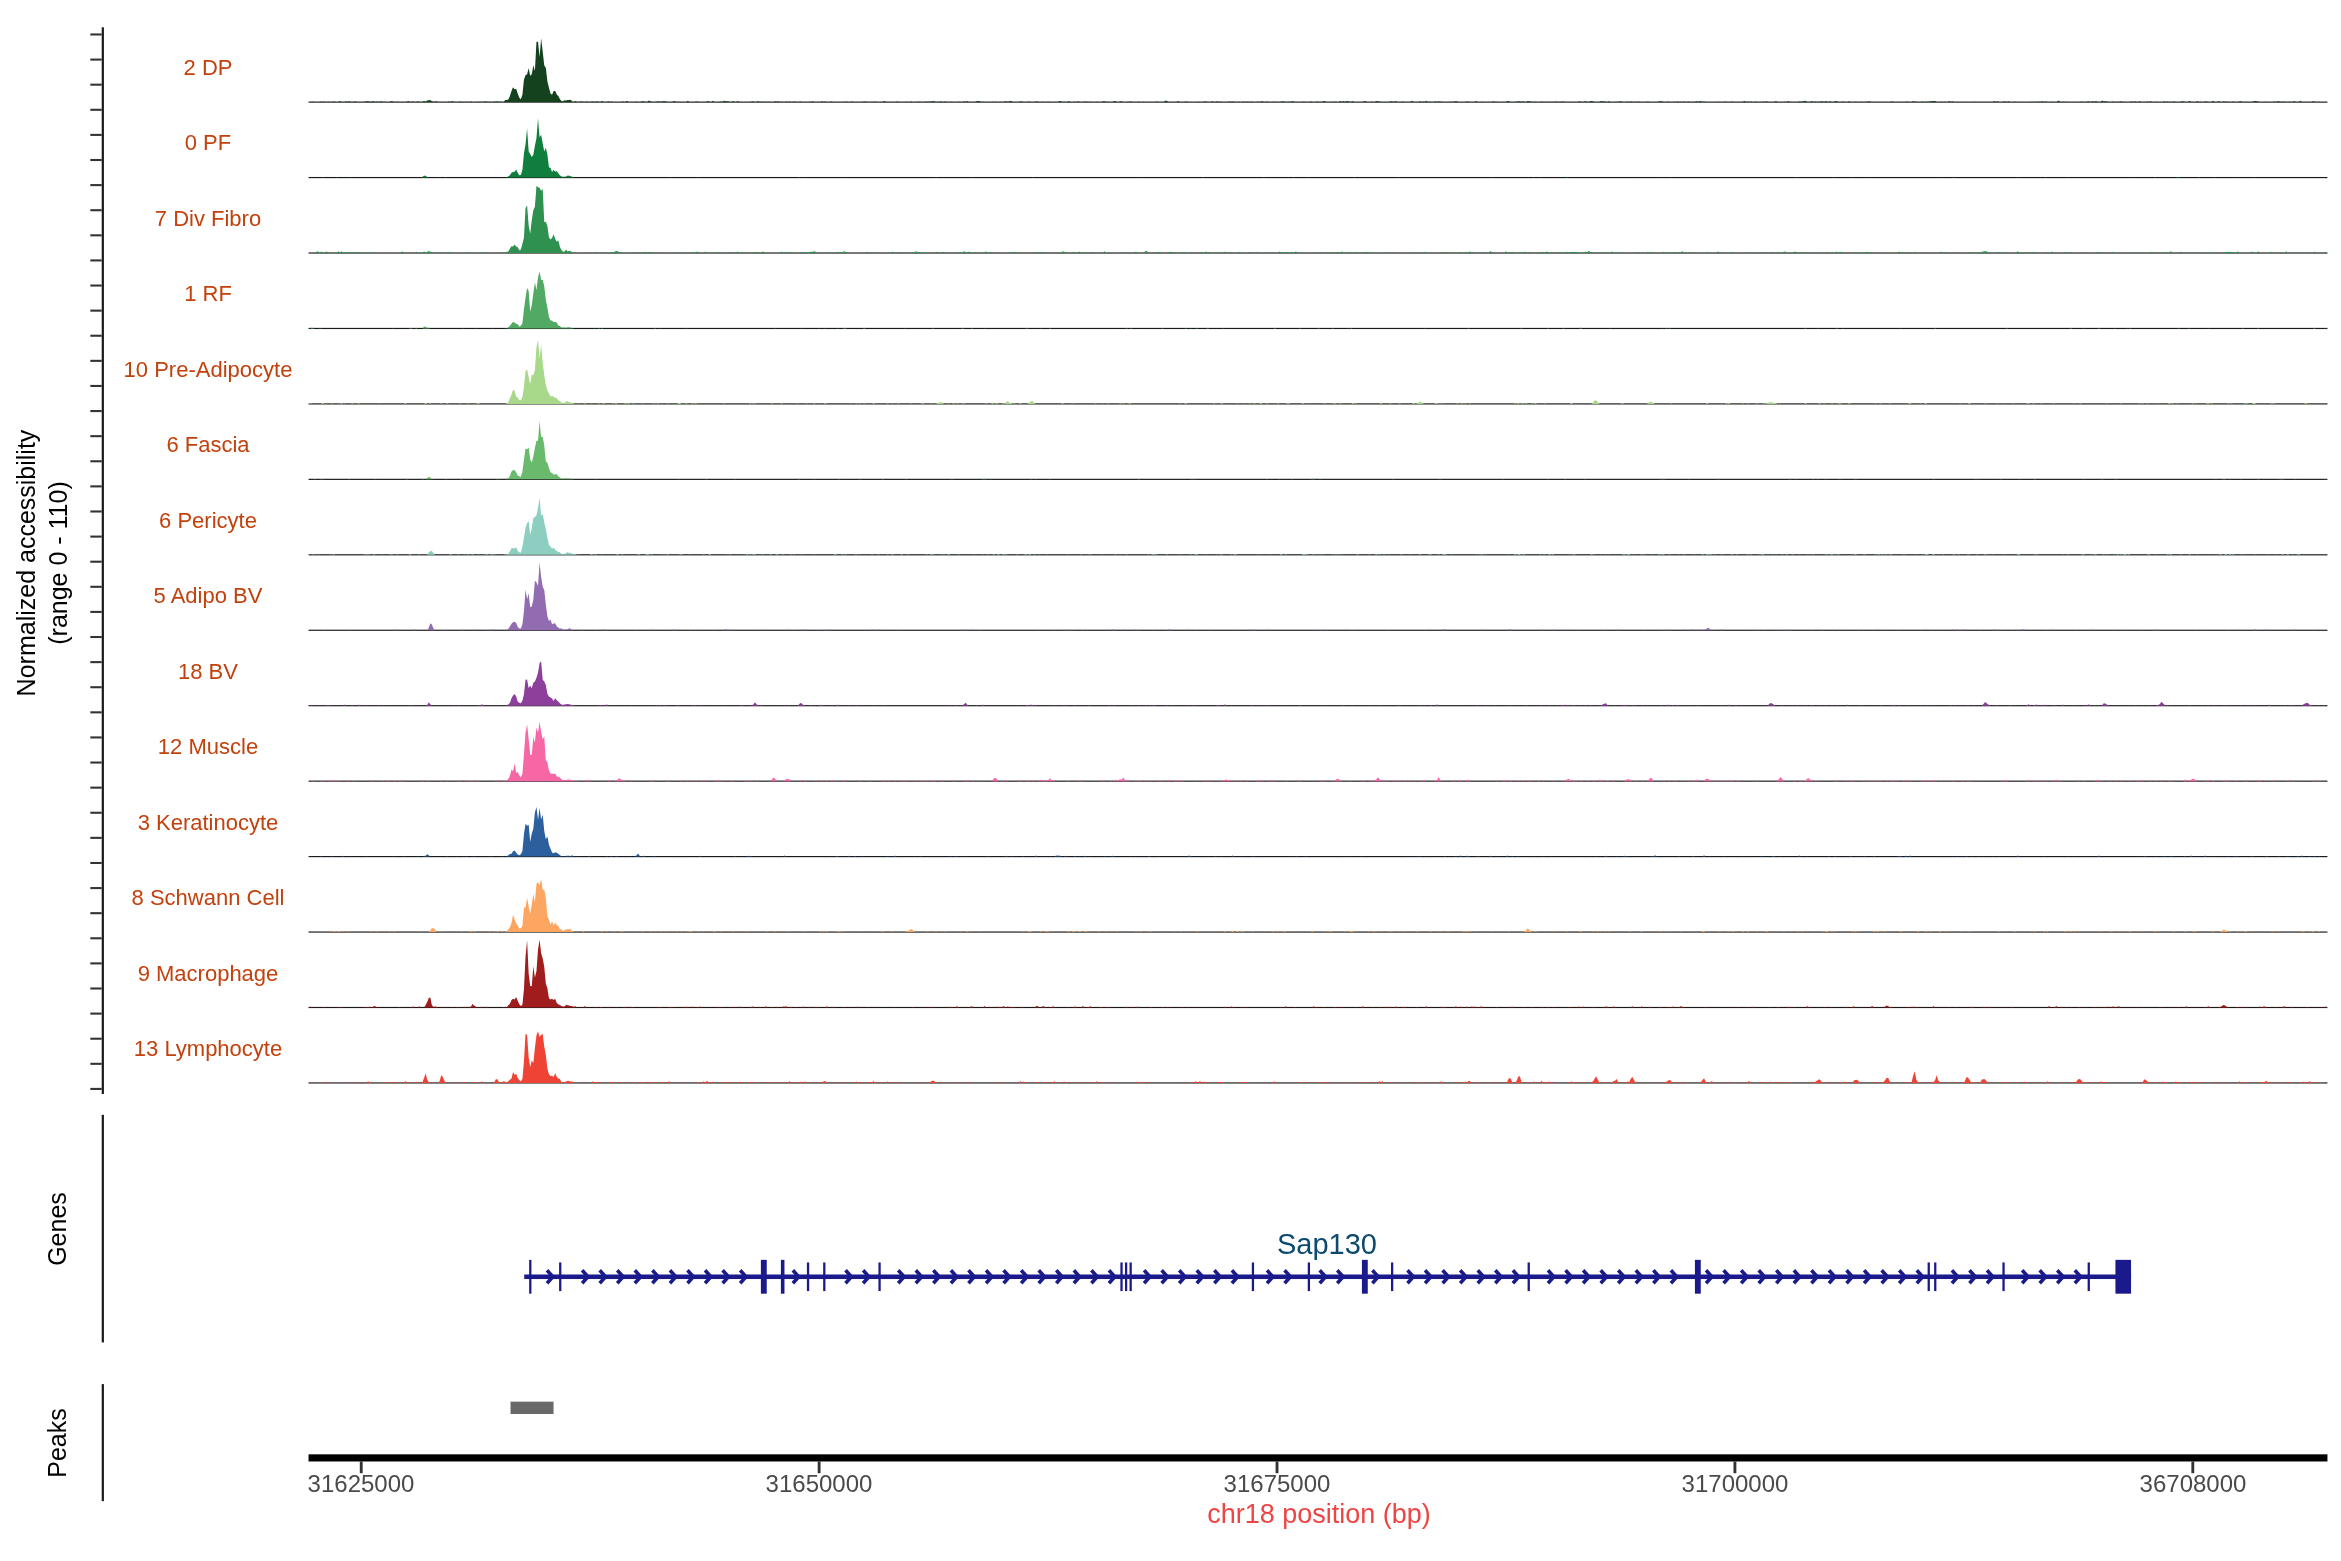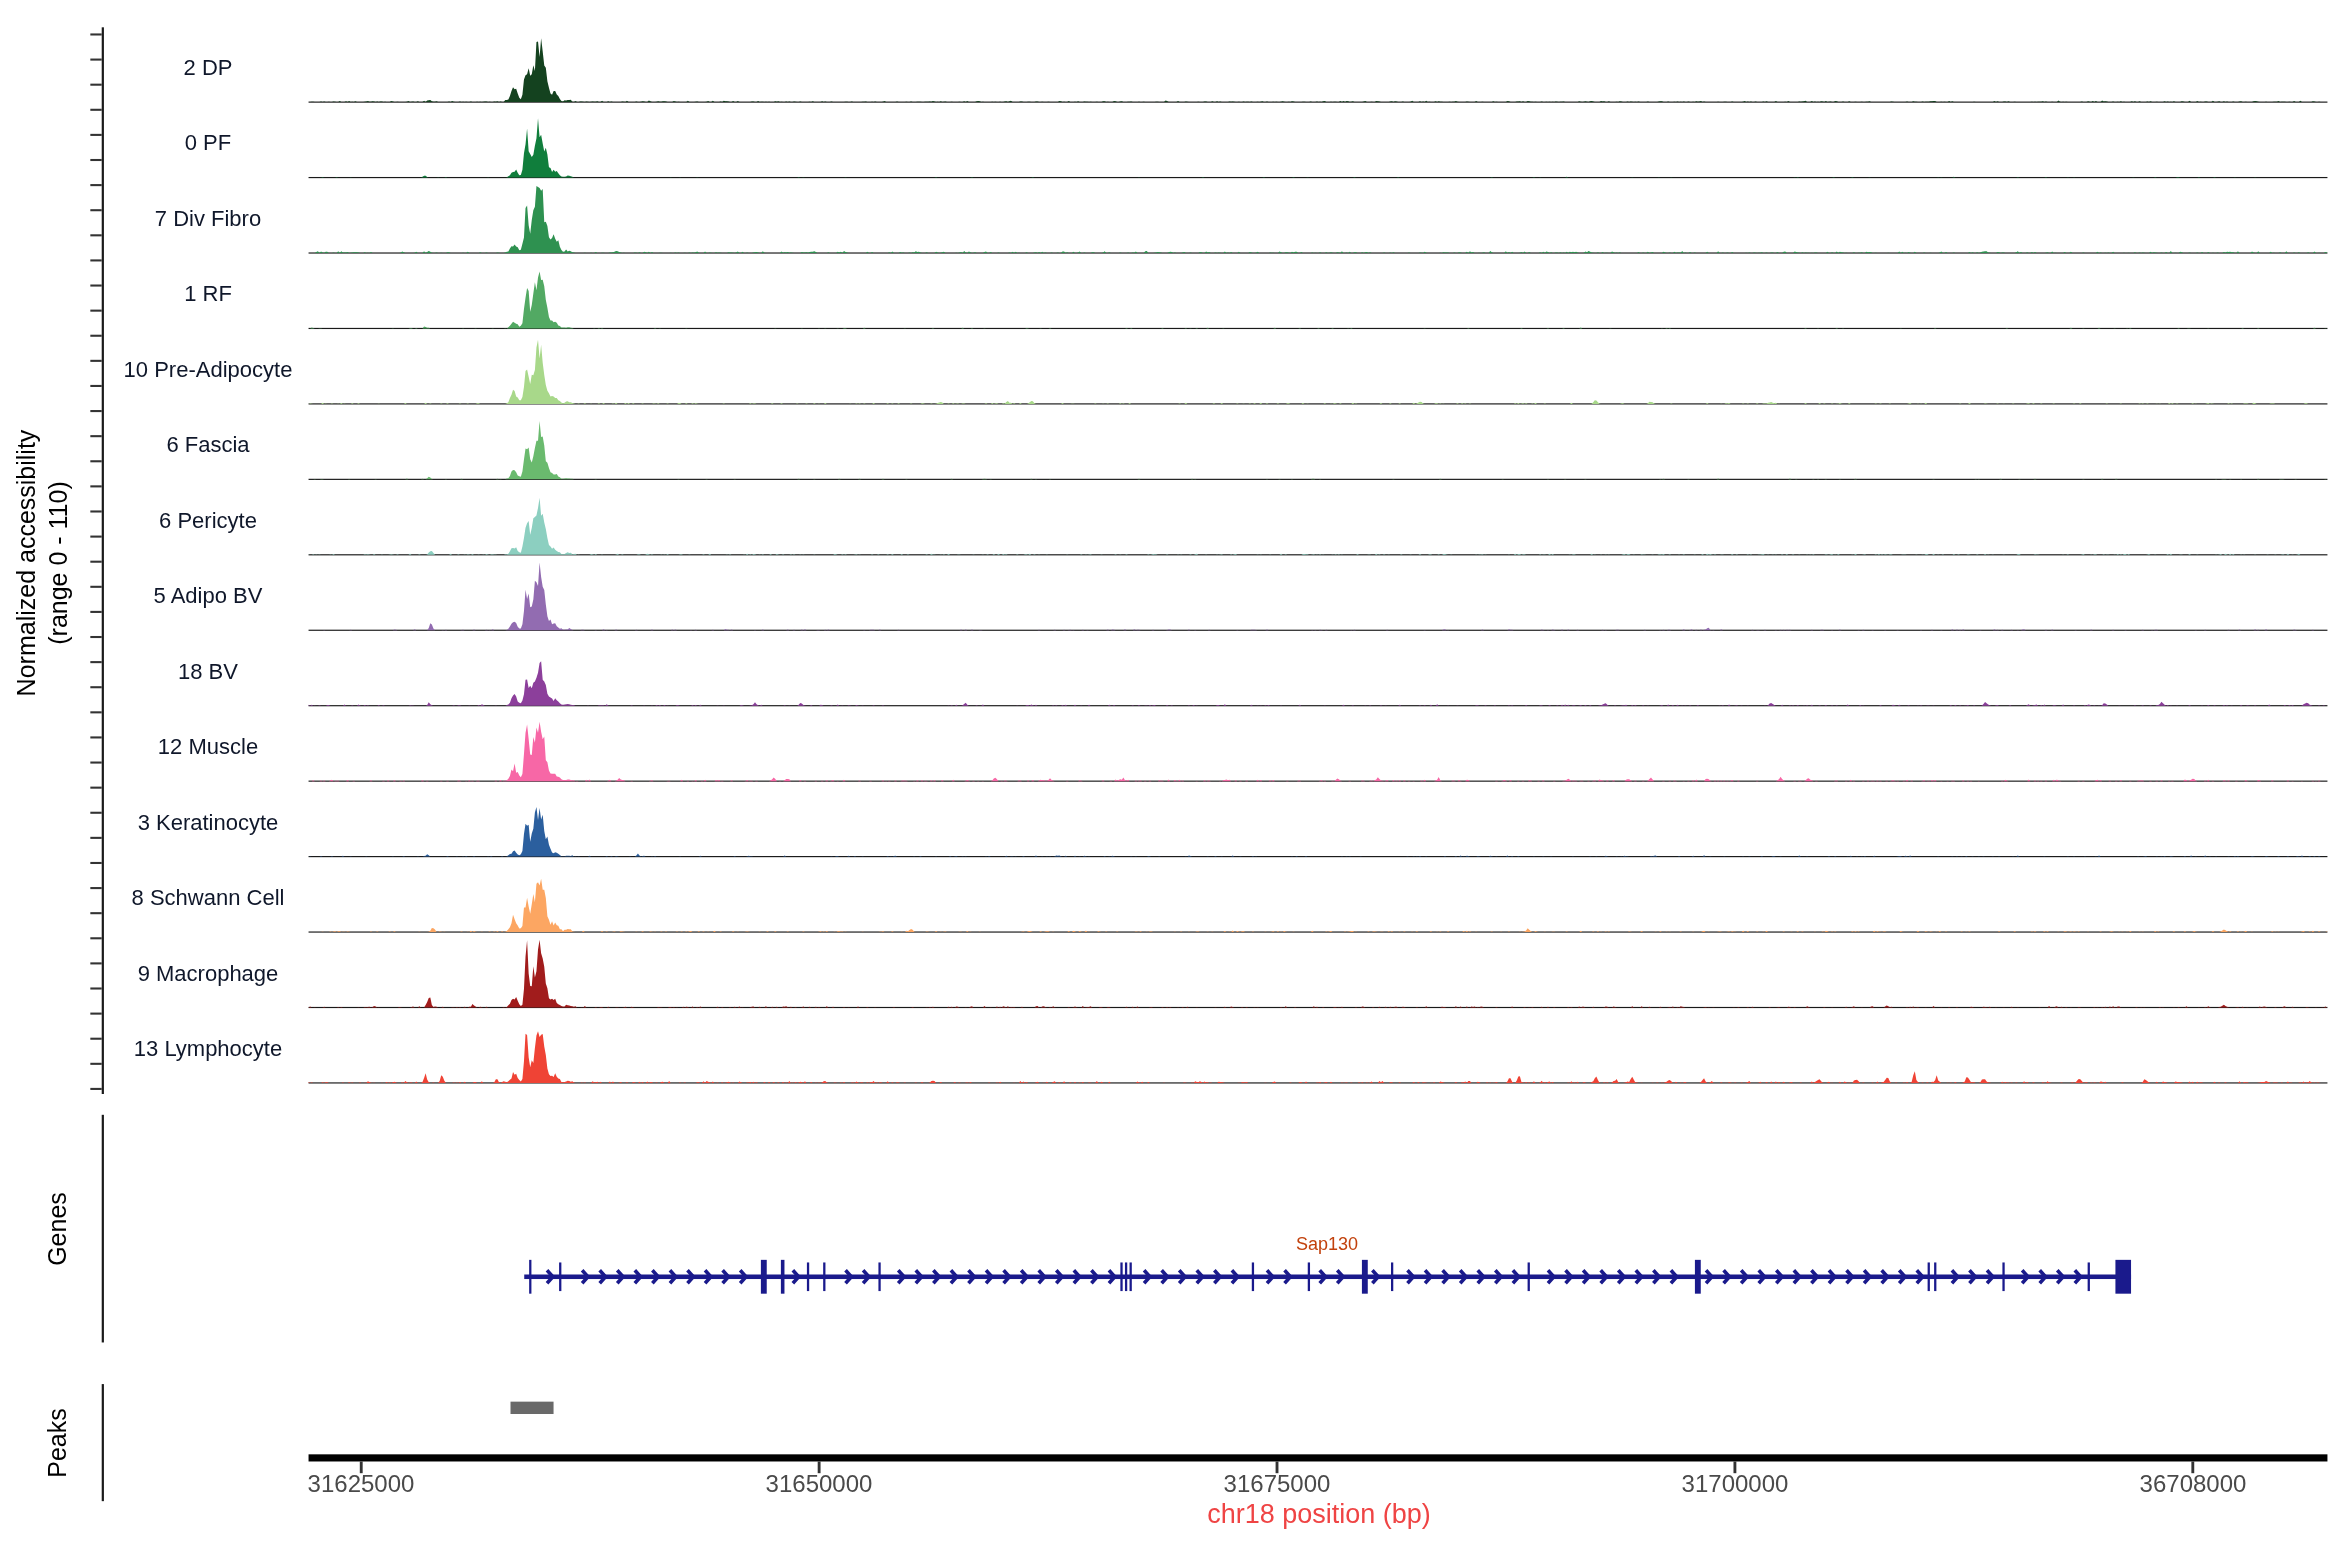--- a/index.html
+++ b/index.html
@@ -5,24 +5,24 @@
   html,body{margin:0;padding:0;background:#ffffff;}
   #figure{position:relative;width:2342px;height:1561px;background:#ffffff;overflow:hidden;
           font-family:"Liberation Sans", sans-serif;}
   #plot-svg{position:absolute;left:0;top:0;}
   .rotlab{position:absolute;transform:translate(-50%,-50%) rotate(-90deg);white-space:nowrap;
           text-align:center;color:#000;}
   .ylab{left:42px;top:563px;font-size:25px;line-height:1.28;}
   .genes-label{left:57px;top:1229px;font-size:25px;}
   .peaks-label{left:57px;top:1443px;font-size:25px;}
   .gene-name{position:absolute;left:1327px;top:1244px;transform:translate(-50%,-50%);
-             font-size:18px;color:#c2410c;}
+             font-size:29px;color:#0c4a6e;}
   .xtitle{position:absolute;left:1319px;top:1514px;transform:translate(-50%,-50%);
           font-size:27px;color:#ef4444;}
-  .tracklab{position:absolute;left:0;width:416px;text-align:center;font-size:22px;color:#0f172a;
+  .tracklab{position:absolute;left:0;width:416px;text-align:center;font-size:22px;color:#c2410c;
             line-height:27px;height:27px;}
   .ticklab{position:absolute;transform:translateX(-50%);font-size:24px;color:#4a4a4a;
            line-height:27px;top:1470px;}
 </style>
 </head>
 <body>
 
 <div id="figure">
   <svg id="plot-svg" width="2342" height="1561" viewBox="0 0 3600 2400">
       <rect x="156" y="42" width="3.4" height="1640" fill="#1a1a1a"></rect>

